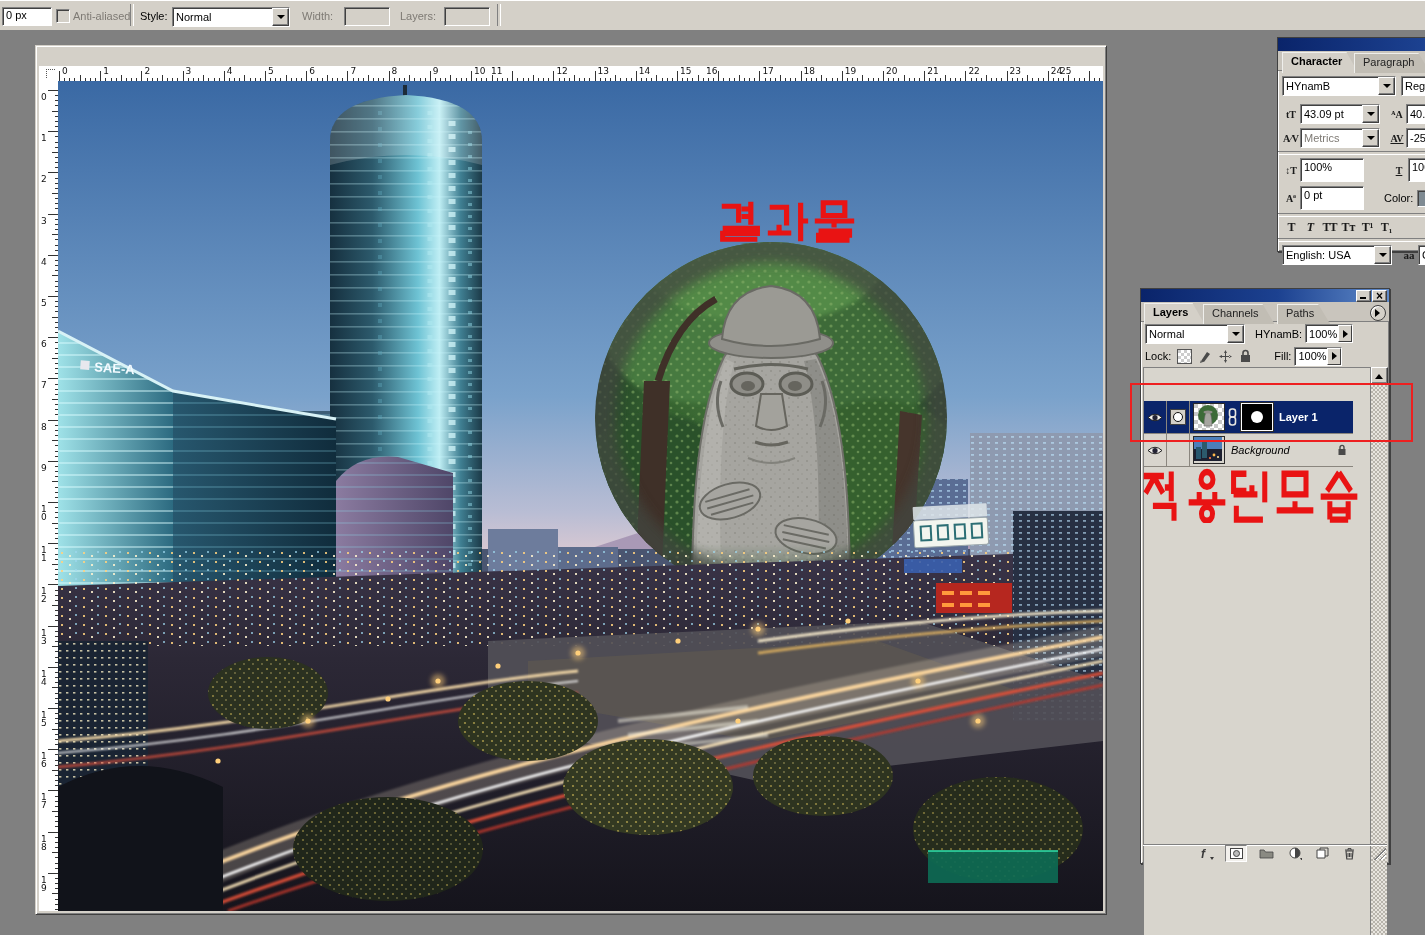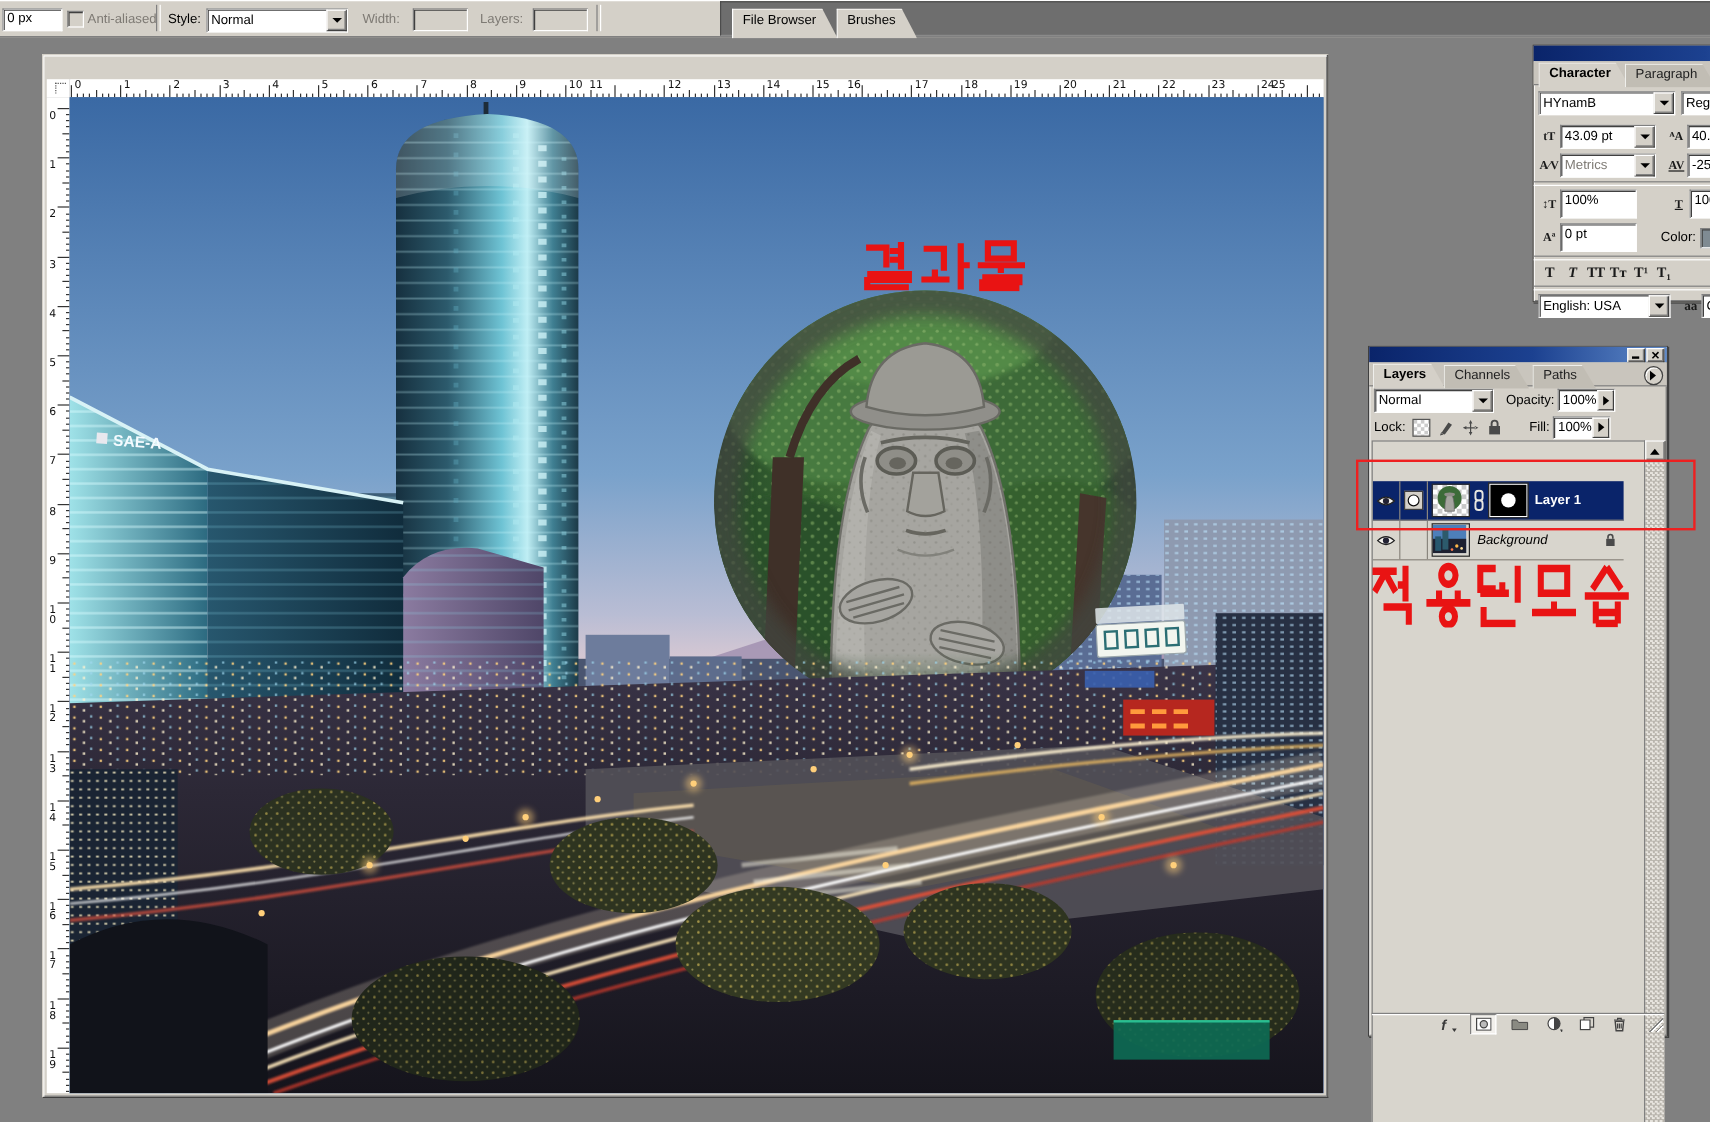--- a/index.html
+++ b/index.html
@@ -118,24 +118,20 @@
   <div class="abs sunken dd" style="left:172px;top:7px;width:116px;height:18px;">
     <span class="dd-text">Normal</span>
     <span class="dd-btn"></span>
   </div>
   <span class="abs gray-label" style="left:302px;top:10px;">Width:</span>
   <div class="abs sunken-gray" style="left:344px;top:7px;width:44px;height:17px;"></div>
   <span class="abs gray-label" style="left:400px;top:10px;">Layers:</span>
   <div class="abs sunken-gray" style="left:444px;top:7px;width:44px;height:17px;"></div>
   <span class="abs vsep" style="left:497px;top:4px;height:22px;"></span>
 
-  <div id="palette-well" class="abs">
-    <span class="well-tab" style="left:9px;">File Browser</span>
-    <span class="well-tab" style="left:96px;">Brushes</span>
-  </div>
 </div>
 
 <div id="doc-window" class="abs">
 
   <div id="ruler-corner" class="abs" style="left:3px;top:20px;width:19px;height:15px;"></div>
   <div class="ruler" id="h-ruler" style="left:22px;top:20px;width:1045px;height:15px;border-bottom:1px solid #9a9a9a;">
       <span class="rnum" style="left: 4px;">0</span>
       <i class="rtick major" style="left: 1px;"></i>
       <i class="rtick min" style="left: 6.15px;"></i>
       <i class="rtick min" style="left: 11.3px;"></i>
@@ -947,21 +943,21 @@
     <span class="ptab active" style="left:3px;">Layers</span>
     <span class="ptab" style="left:62px;">Channels</span>
     <span class="ptab" style="left:136px;">Paths</span>
     <span class="pmenu-btn"></span>
   </div>
   <div class="prow" style="height:23px;">
     <div class="sunken dd" style="width:98px;height:18px;">
       <span class="dd-text">Normal</span>
       <span class="dd-btn"></span>
     </div>
-    <span class="plabel" style="margin-left:10px;">Opacity:</span>
+    <span class="plabel" style="margin-left:10px;">HYnamB:</span>
     <div class="sunken dd" style="width:46px;height:17px;margin-left:3px;">
       <span class="dd-text">100%</span>
       <span class="spin-btn"></span>
     </div>
   </div>
   <div class="prow" style="height:22px;">
     <span class="plabel">Lock:</span>
     <span class="checker-sm" style="width:13px;height:13px;border:1px solid #555;margin-left:6px;"></span>
     <svg width="15" height="15" style="margin-left:6px;" viewBox="0 0 15 15">
       <path d="M3,12 L9,3 L12,5 L6,13 Z M2,14 l3,-1 -2,-2 Z" fill="#4a4a4a"></path>

